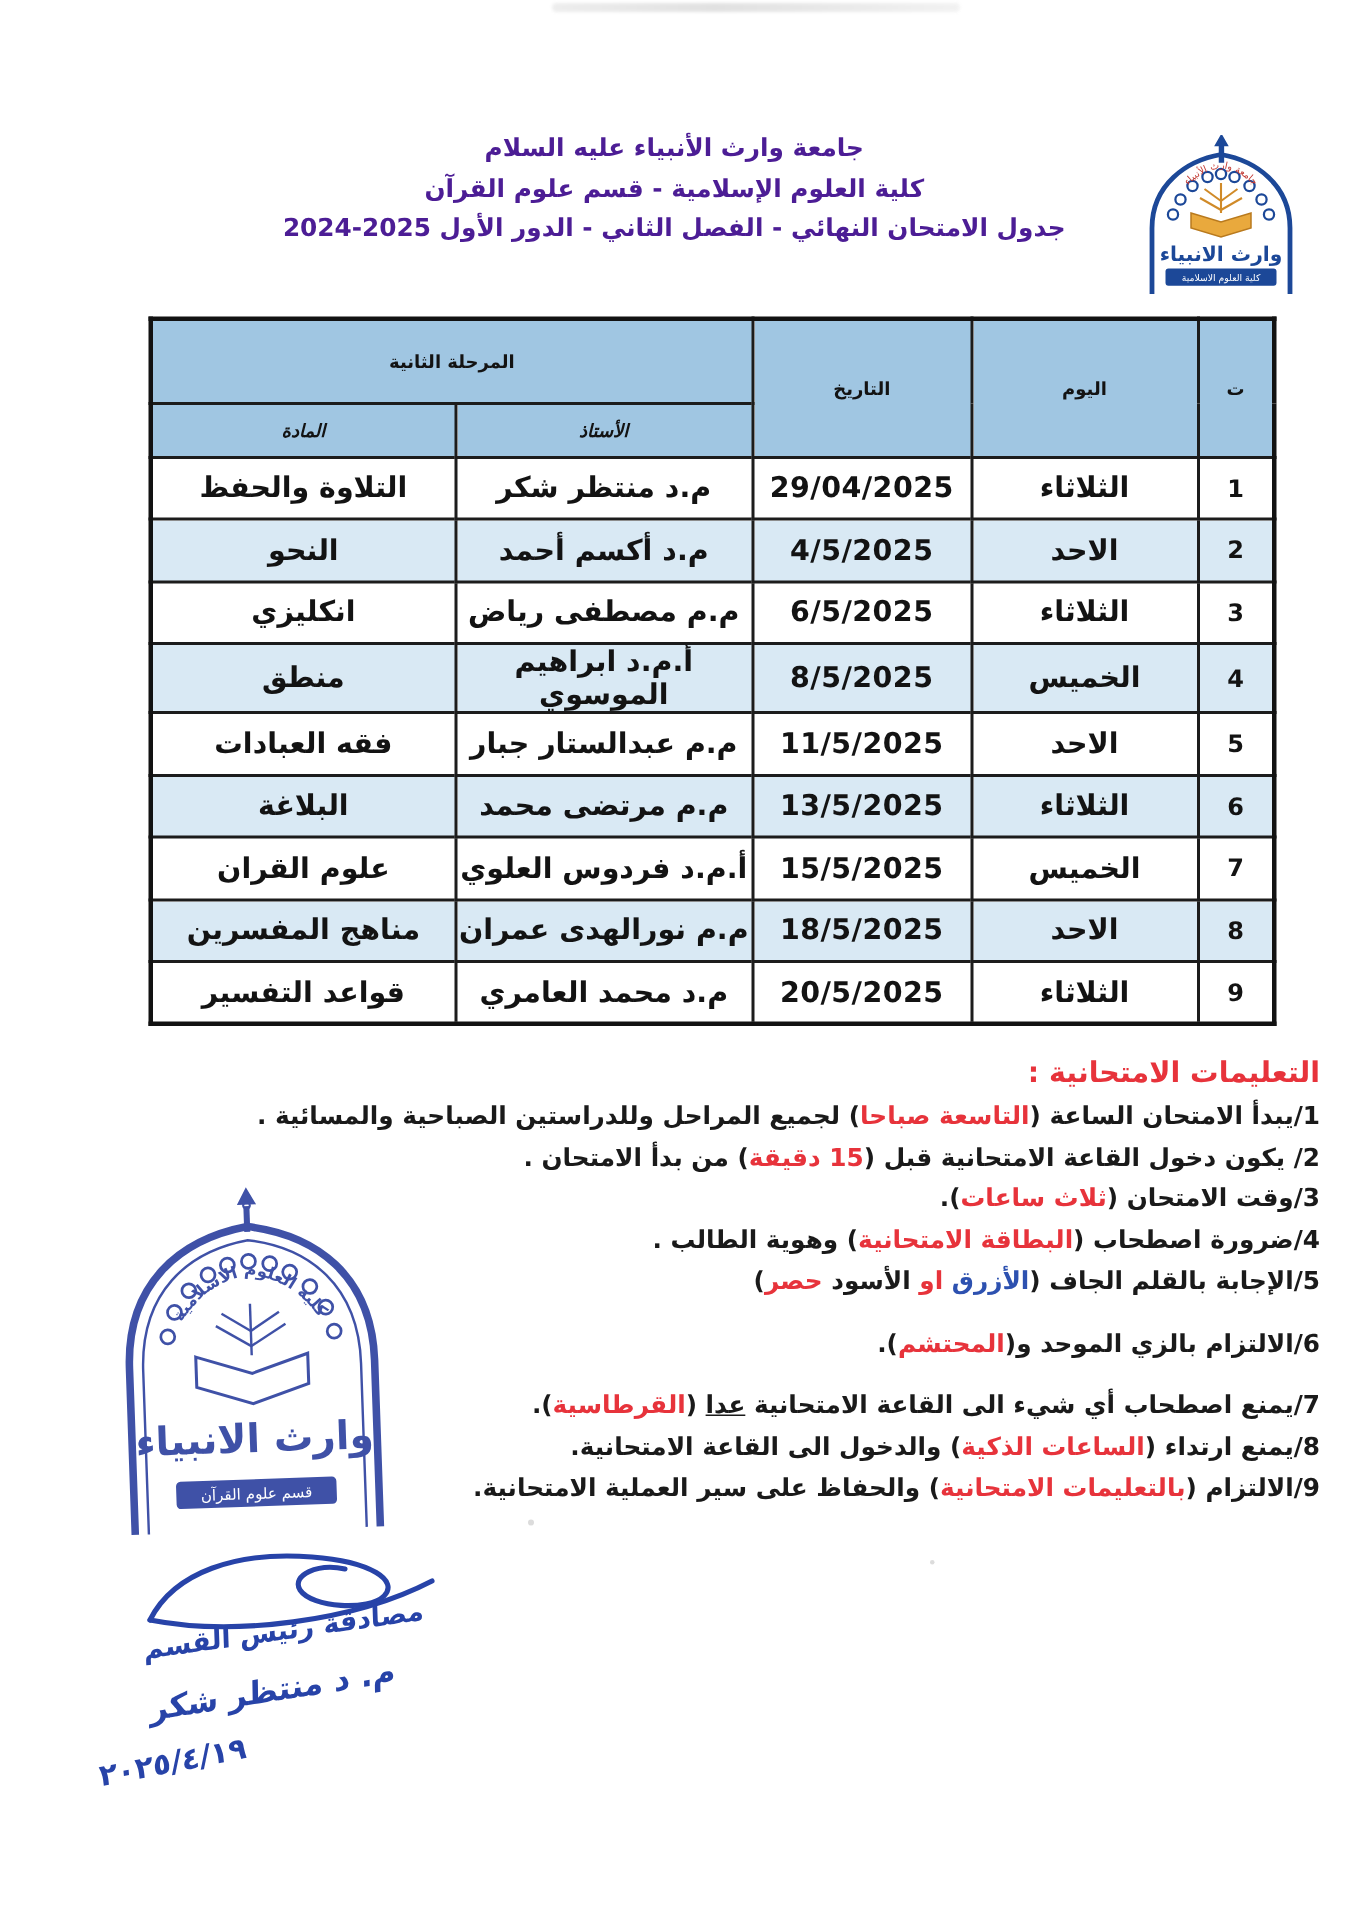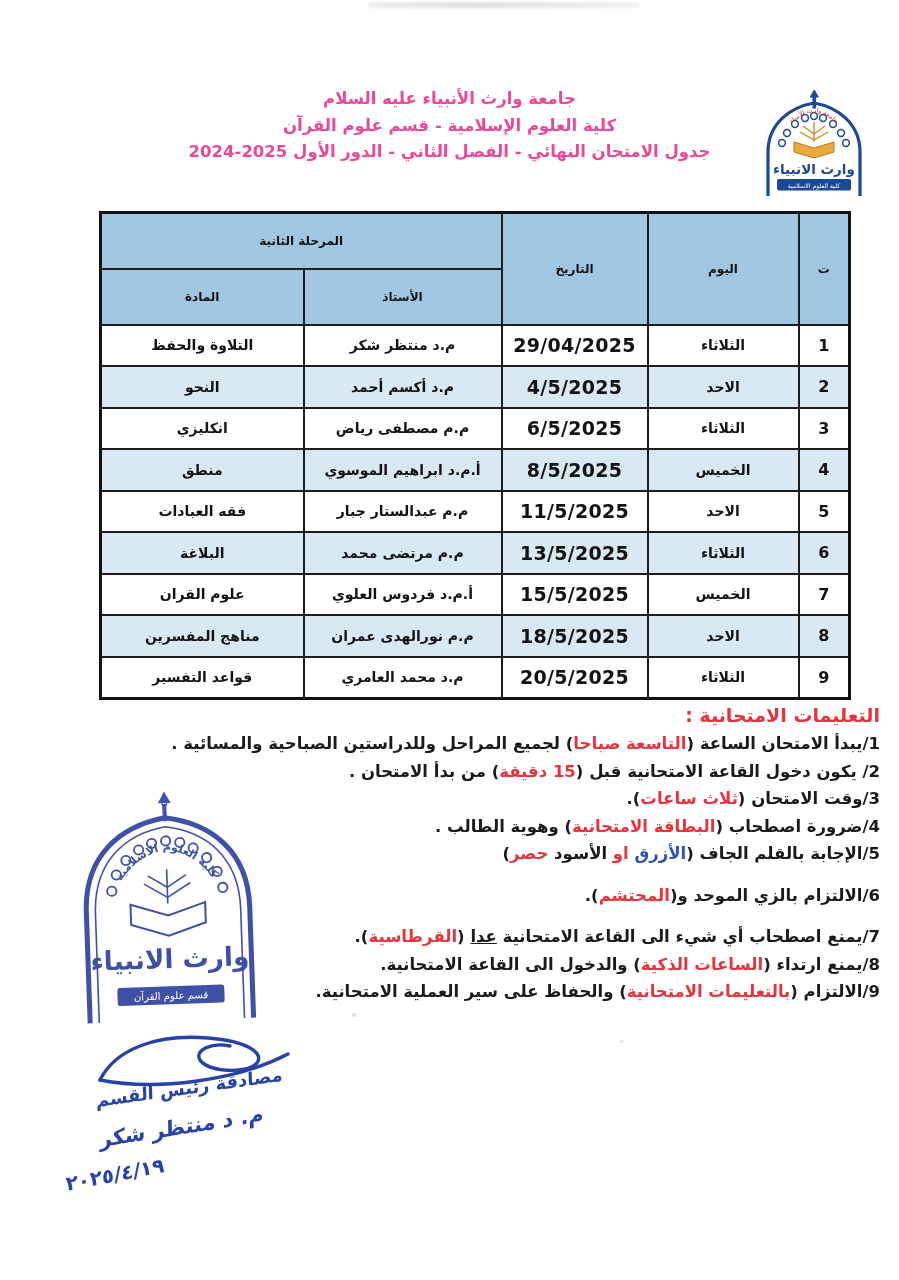--- a/index.html
+++ b/index.html
@@ -10,39 +10,39 @@
     font-family:"DejaVu Sans", sans-serif; color:#151515;
   }
   
   .scan-smudge {
     position:absolute; top:2px; left:368px; width:272px; height:6px;
     background:linear-gradient(90deg,#d9d9d9,#bdbdbd 40%,#e3e3e3);
     opacity:.45; border-radius:3px; filter:blur(1px);
   }
   .doc-header {
     position:absolute; top:86px; left:0; right:0; text-align:center;
-    font-weight:bold; font-size:16.5px; line-height:26.5px; color:#ec4899;
+    font-weight:bold; font-size:16.5px; line-height:26.5px; color:#4c1d95;
   }
   .doc-header div { white-space:nowrap; }
   .logo { position:absolute; top:90px; right:16px; width:136px; height:110px; }
 
   
   table.exam {
     position:absolute; top:211px; left:99px; width:749px;
     border-collapse:collapse; table-layout:fixed;
     border:3px solid #121212;
   }
   table.exam th, table.exam td {
     border:2px solid #1c1c1c; text-align:center; vertical-align:middle;
     font-weight:bold; color:#131313; overflow:hidden;
   }
   table.exam thead th { background:#a0c6e2; font-size:12px; }
   th.stage { font-size:21px; height:56px; background:#a0c6e2; }
-  tr.subhead th { height:56px; font-size:15px; }
-  table.exam tbody td { height:41.5px; font-size:14px; background:#ffffff; }
+  tr.subhead th { height:36px; font-size:15px;font-style:italic; }
+  table.exam tbody td { height:41.5px; font-size:19px; background:#ffffff; }
   table.exam tbody tr:nth-child(even) td { background:#d9e9f4; }
   table.exam tbody td.c-date { font-size:19px; letter-spacing:.3px; }
   table.exam tbody td.c-n { font-size:16px; }
 
   
   .instructions {
     position:absolute; top:700px; right:19px; left:20px;
     text-align:right; direction:rtl;
   }
   .ins-title { color:#e7333b; font-weight:bold; font-size:19px; line-height:30px; }

